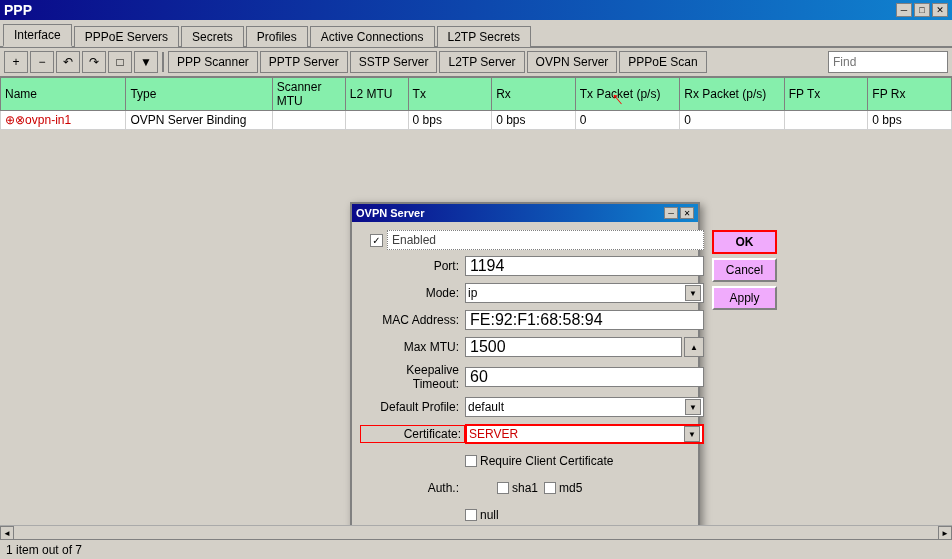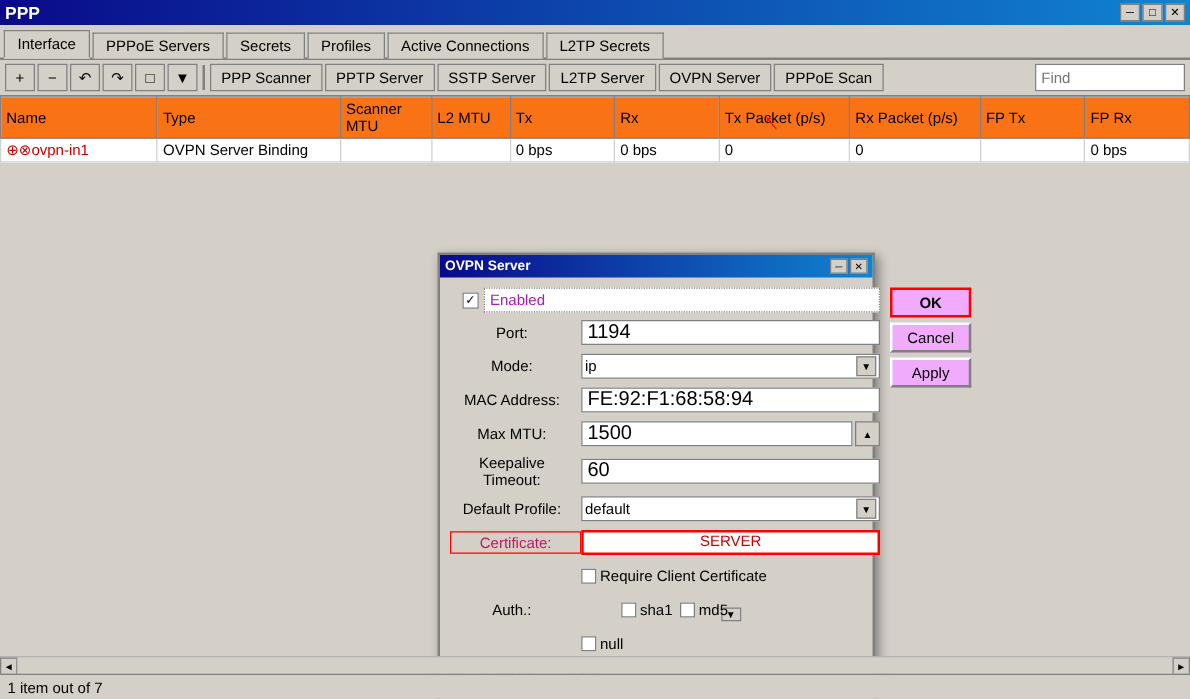--- a/index.html
+++ b/index.html
@@ -114,21 +114,21 @@
       margin-left: auto;
     }
 
     
     .main-table {
       width: 100%;
       border-collapse: collapse;
       background: white;
     }
     .main-table th {
-      background: #f97316;
+      background: #86efac;
       border: 1px solid #808080;
       padding: 2px 4px;
       text-align: left;
       font-weight: normal;
       font-size: 12px;
     }
     .main-table td {
       border: 1px solid #d0d0d0;
       padding: 2px 4px;
       font-size: 12px;
@@ -224,21 +224,21 @@
     }
 
     
     .form-row {
       display: flex;
       align-items: center;
       margin-bottom: 5px;
       min-height: 22px;
     }
     .form-label {
-      text-align: center;
+      text-align: right;
       width: 105px;
       padding-right: 6px;
       font-size: 12px;
       color: #000;
       flex-shrink: 0;
     }
     .form-input {
       height: 20px;
       padding: 0 4px;
       border: 1px solid #808080;
@@ -249,21 +249,20 @@
     .form-dropdown {
       height: 20px;
       padding: 0 2px;
       border: 1px solid #808080;
       background: white;
       font-size: 12px;
       display: flex;
       align-items: center;
       justify-content: space-between;
       flex: 1;
-      gap: 46px;
     }
     .dropdown-arrow {
       width: 16px;
       height: 16px;
       background: #d4d0c8;
       border: 1px solid #808080;
       display: flex;
       align-items: center;
       justify-content: center;
       font-size: 8px;
@@ -433,21 +432,21 @@
         <button class="dialog-title-btn">─</button>
         <button class="dialog-title-btn">✕</button>
       </div>
     </div>
 
     <div class="dialog-body">
       <div class="dialog-form">
 
         <div class="enabled-row">
           <div class="enabled-checkbox">✓</div>
-          <input type="text" class="enabled-input" style="color: #a21caf; border: 1px dotted rgb(128, 128, 128); flex: 1 1 0%;" value="Enabled">
+          <input type="text" class="enabled-input" style="color: #404040; border: 1px dotted rgb(128, 128, 128); flex: 1 1 0%;" value="Enabled">
         </div>
 
         <div class="form-row">
           <span class="form-label">Port:</span>
           <input type="text" class="form-input" value="1194" style="">
         </div>
 
         <div class="form-row">
           <span class="form-label">Mode:</span>
           <div class="form-dropdown">
@@ -477,24 +476,24 @@
 
         <div class="form-row">
           <span class="form-label">Default Profile:</span>
           <div class="form-dropdown">
             <span>default</span>
             <div class="dropdown-arrow">▼</div>
           </div>
         </div>
 
         <div class="form-row">
-          <span class="form-label" style="color:#be185d; border:1px solid red; padding:1px 3px;">
+          <span class="form-label" style="color:#000000; border:1px solid red; padding:1px 3px;">
             <span>Certificate:</span>
           </span>
-          <div class="form-dropdown" style="border:2px solid red;flex-direction:column;">
+          <div class="form-dropdown" style="border:2px solid red;">
             <span style="color:#cc0000;">SERVER</span>
             <div class="dropdown-arrow">▼</div>
           </div>
         </div>
 
         <div class="form-row">
           <span class="form-label"></span>
           <div class="checkbox-item">
             <div class="cb"></div>
             <span>Require Client Certificate</span>

